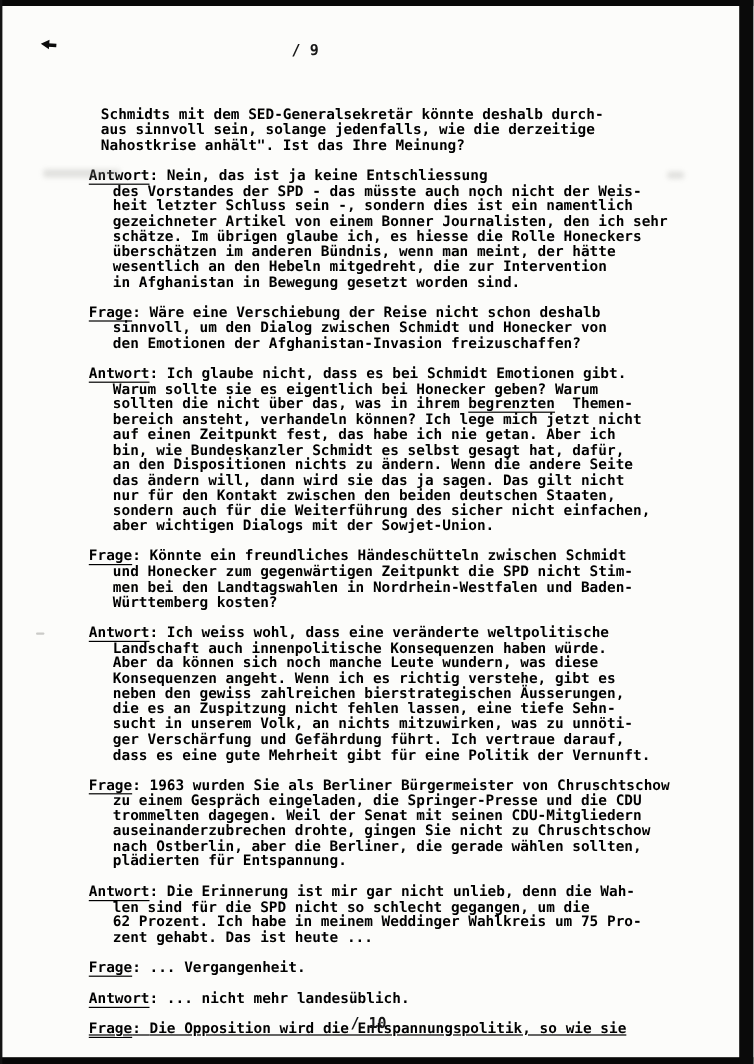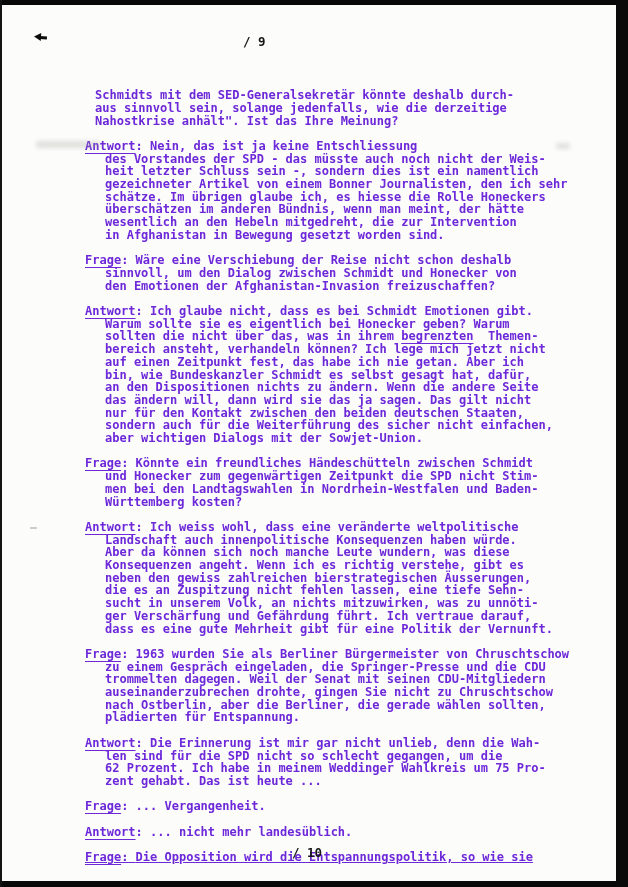--- a/index.html
+++ b/index.html
@@ -23,22 +23,22 @@
   .pagemark-top{left:243px;top:34px;}
   .pagemark-bottom{left:292px;top:845px;}
 
   
   .arrow-mark{position:absolute;left:34px;top:33px;width:13px;height:8px;transform:rotate(4deg);}
   .arrow-mark .tri{position:absolute;left:0;top:0;width:0;height:0;
     border-right:7px solid #0c0c0c;border-top:4px solid transparent;border-bottom:4px solid transparent;}
   .arrow-mark .tail{position:absolute;left:6px;top:3px;width:7px;height:3px;background:#0c0c0c;}
 
   .doc-body{
-    position:absolute;left:85px;top:51px;width:525px;
-    color:#6d28d9;
+    position:absolute;left:74px;top:51px;width:525px;
+    color:#000000;
     font-size:12px;line-height:12.7px;font-weight:bold;
     white-space:pre;
   }
   .block{margin:0 0 12.7px 0;padding-left:20px;text-indent:-20px;}
   .block.cont{padding-left:10px;text-indent:0;}
   .block:last-child{margin-bottom:0;text-decoration:underline;}
   .ul{text-decoration:underline;text-underline-offset:2.5px;text-decoration-thickness:1.2px;}
 
   
   .smudge{position:absolute;background:#9a9a96;opacity:.28;border-radius:2px;}

